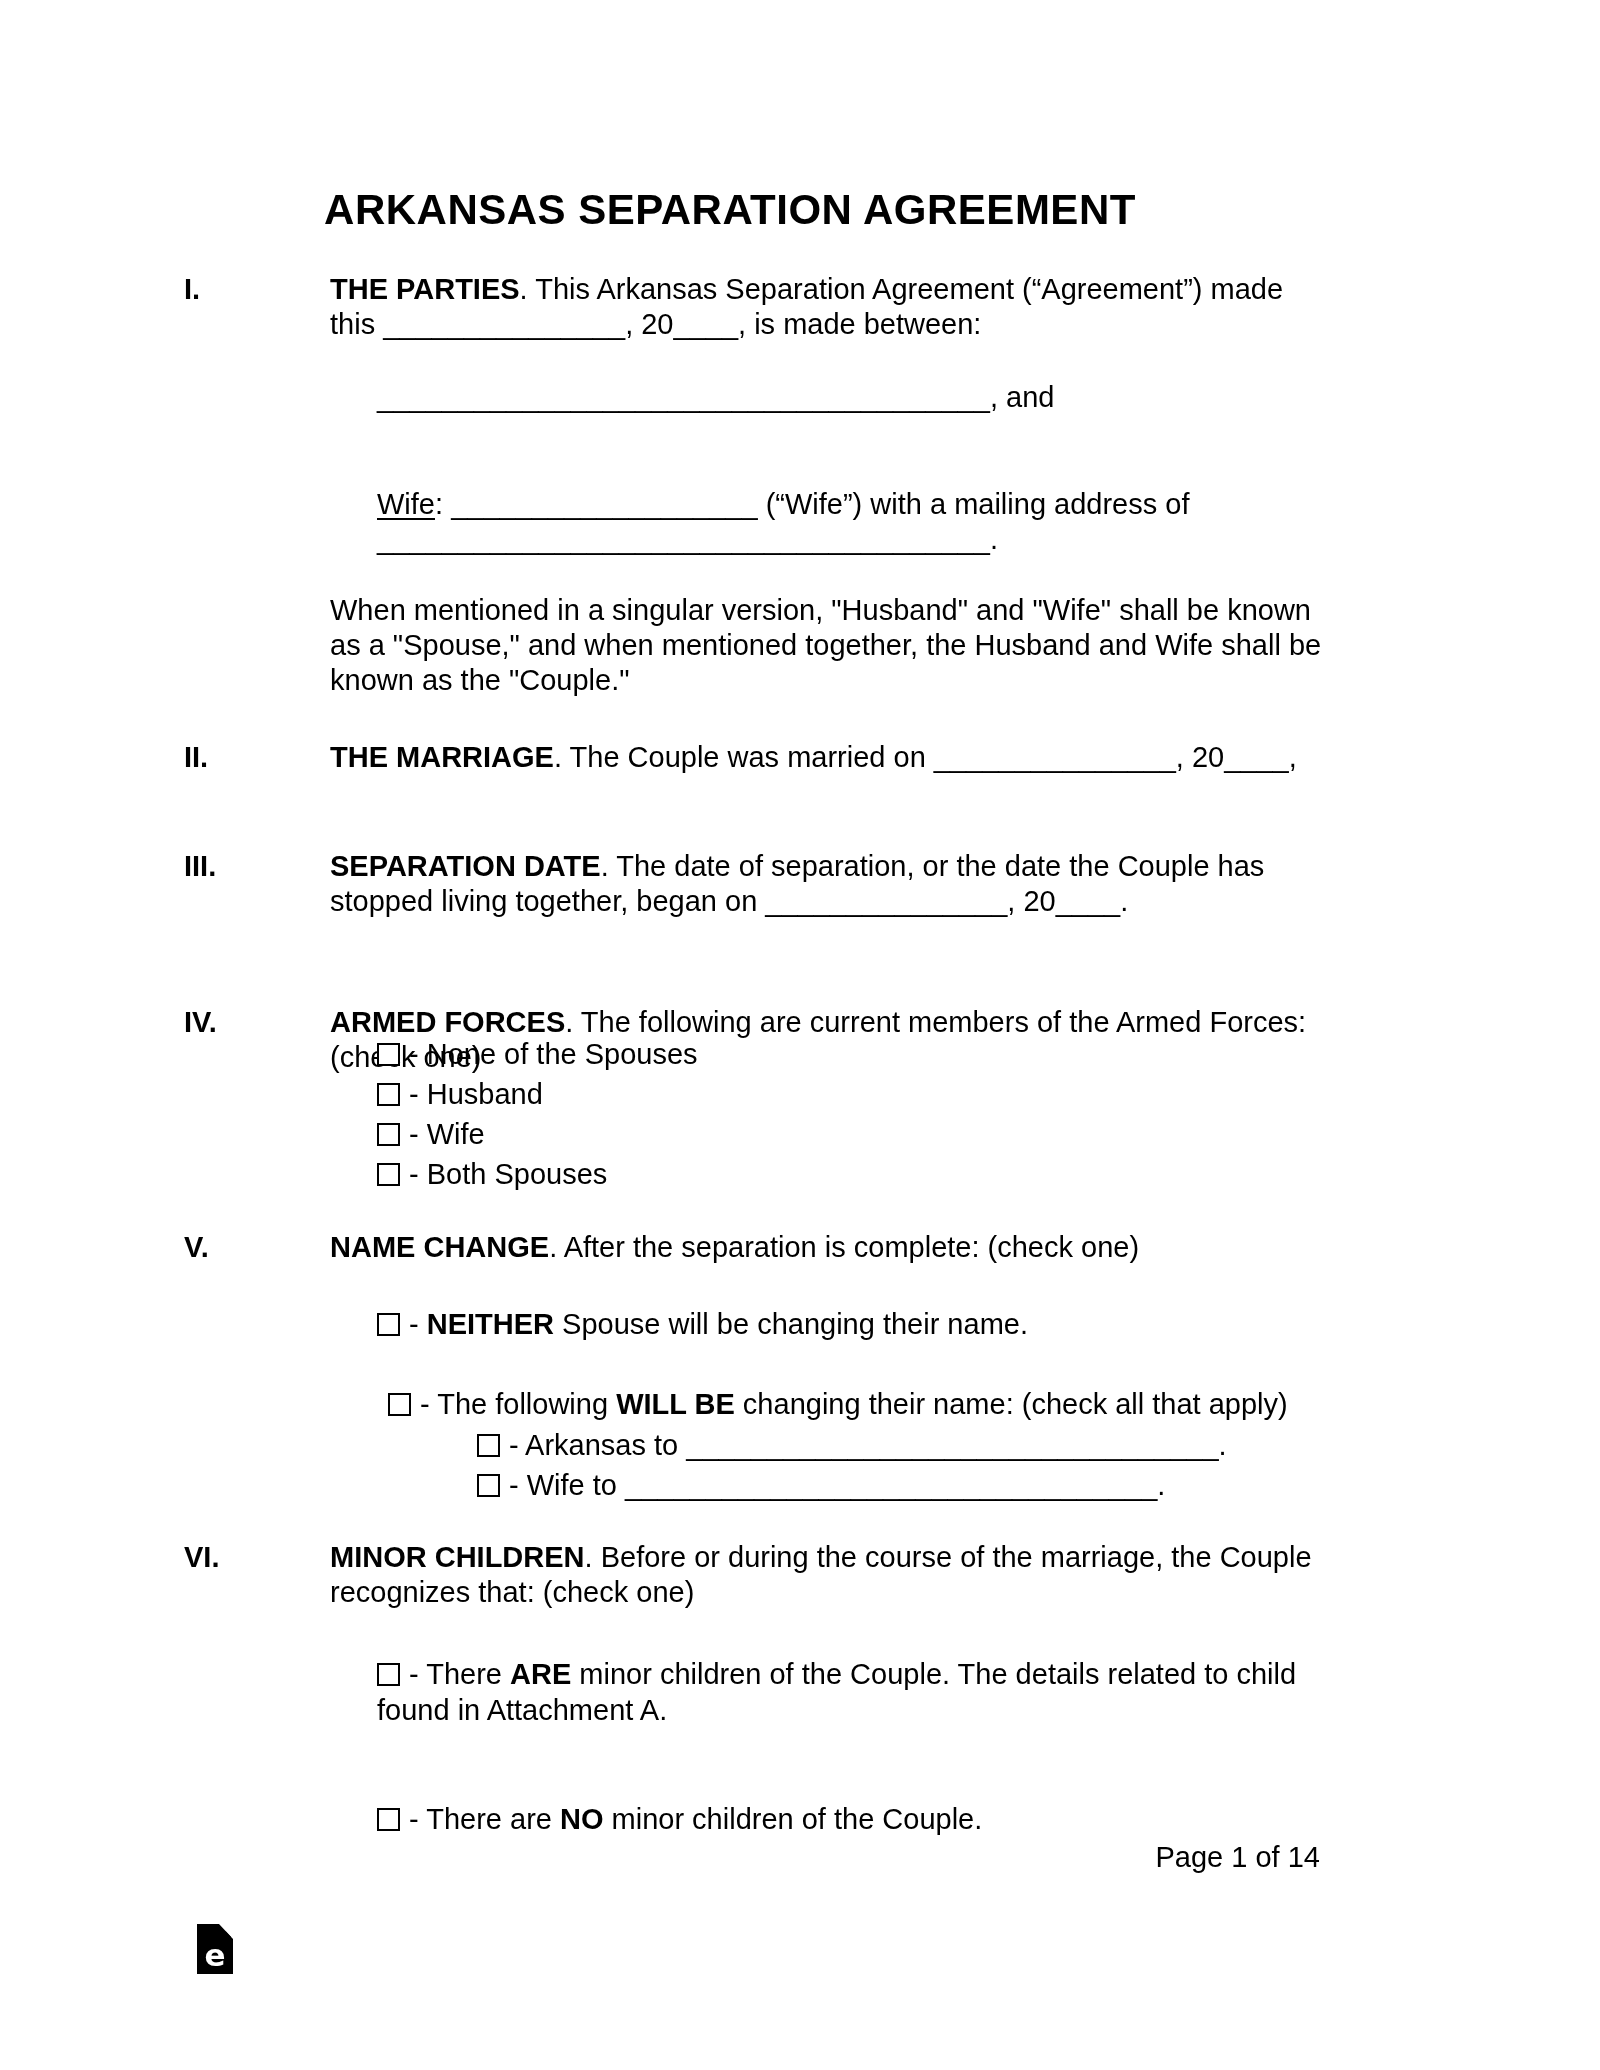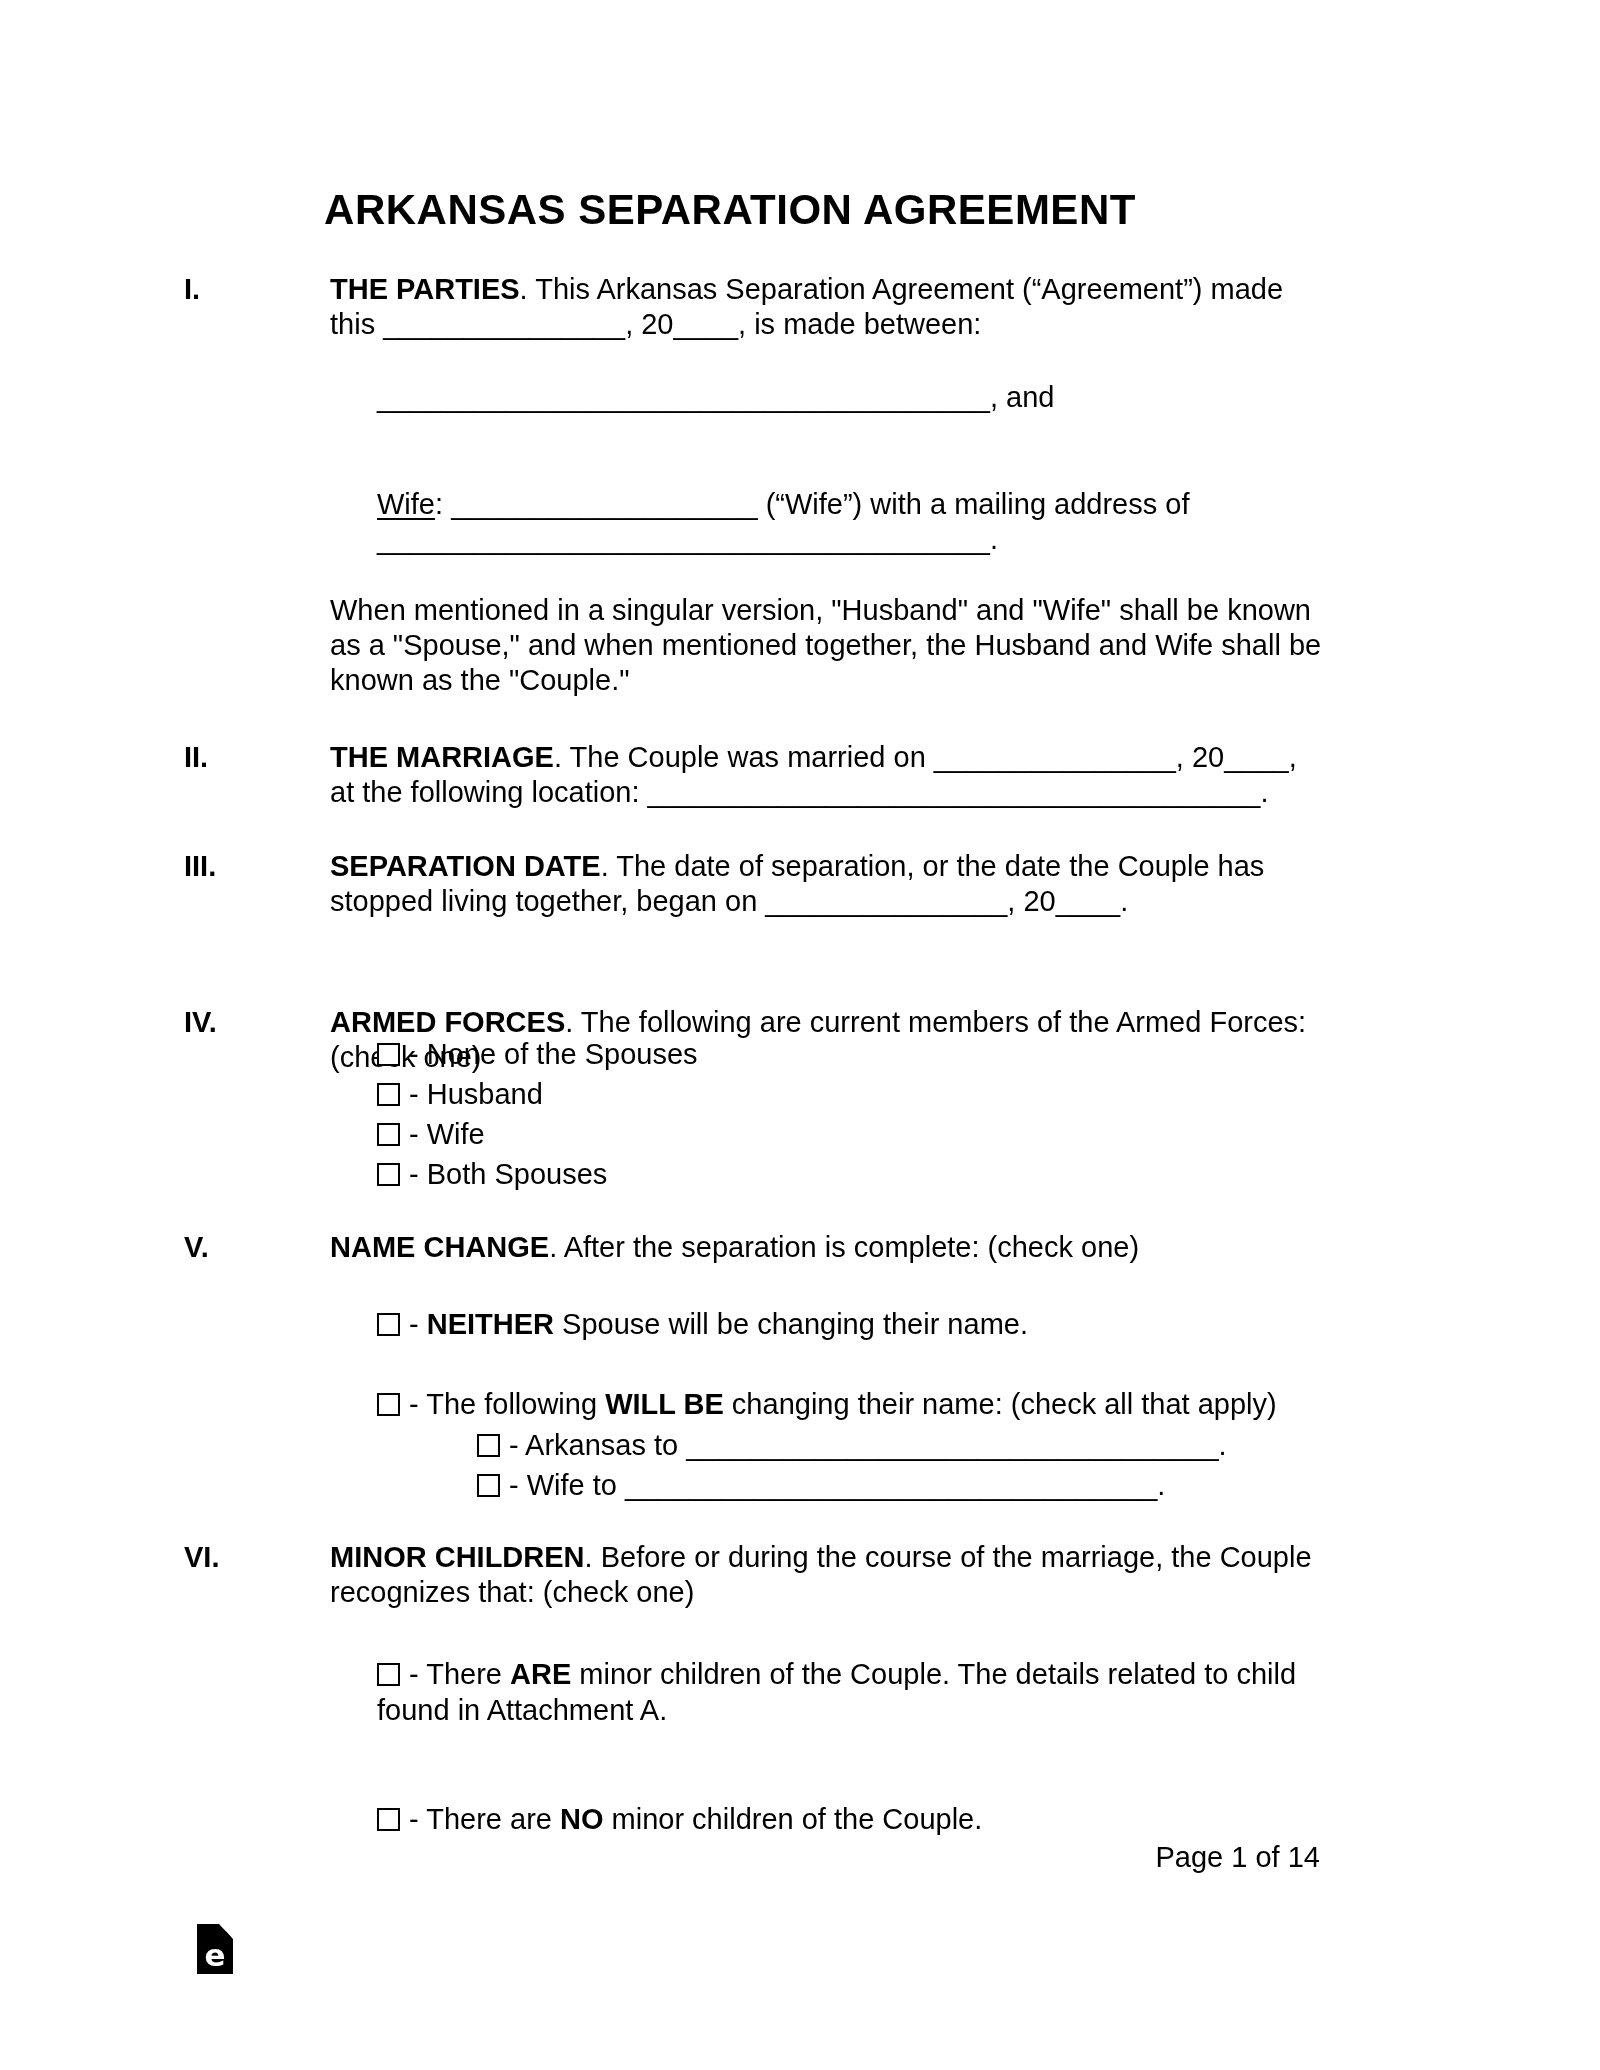--- a/index.html
+++ b/index.html
@@ -44,21 +44,21 @@
   #row-s1{top:272px;}
   #blk-husband{top:380px; left:377px;}
   #blk-wife{top:487px; left:377px;}
   #blk-when{top:593px; left:330px;}
   #row-s2{top:740px;}
   #row-s3{top:849px;}
   #row-s4{top:1005px;}
   #blk-s4-items{top:1034px; left:377px; line-height:40px;}
   #row-s5{top:1230px;}
   #blk-s5-neither{top:1307px; left:377px;}
-  #blk-s5-following{top:1387px; left:377px;}
+  #blk-s5-following{top:1387px; left:388px;}
   #blk-s5-subs{top:1425px; left:477px; line-height:40px;}
   #row-s6{top:1540px;}
   #blk-s6-are{top:1656px; left:377px; line-height:36px;}
   #blk-s6-no{top:1802px; left:377px;}
   
   .logo{
     position:absolute; left:197px; top:1924px;
     width:36px; height:50px;
     background:#000;
     clip-path:polygon(0 0, 22px 0, 36px 15px, 36px 50px, 0 50px);
@@ -111,21 +111,20 @@
   <div class="blk" id="blk-when">
       <div class="line"><span>When mentioned in a singular version, "Husband" and "Wife" shall be known</span></div>
       <div class="line"><span>as a "Spouse," and when mentioned together, the Husband and Wife shall be</span></div>
       <div class="line"><span>known as the "Couple."</span></div>
     </div>
 
   <div class="row" id="row-s2">
     <span class="num">II.</span>
     <div class="body">
         <div class="line"><span class="b">THE MARRIAGE</span><span>. The Couple was married on </span><span>_______________</span><span>, 20</span><span>____</span><span>,</span></div>
-        <div class="line"><span>at the following location: </span><span>______________________________________</span><span>.</span></div>
       </div>
   </div>
 
   <div class="row" id="row-s3">
     <span class="num">III.</span>
     <div class="body">
         <div class="line"><span class="b">SEPARATION DATE</span><span>. The date of separation, or the date the Couple has</span></div>
         <div class="line"><span>stopped living together, began on </span><span>_______________</span><span>, 20</span><span>____</span><span>.</span></div>
       </div>
   </div>

